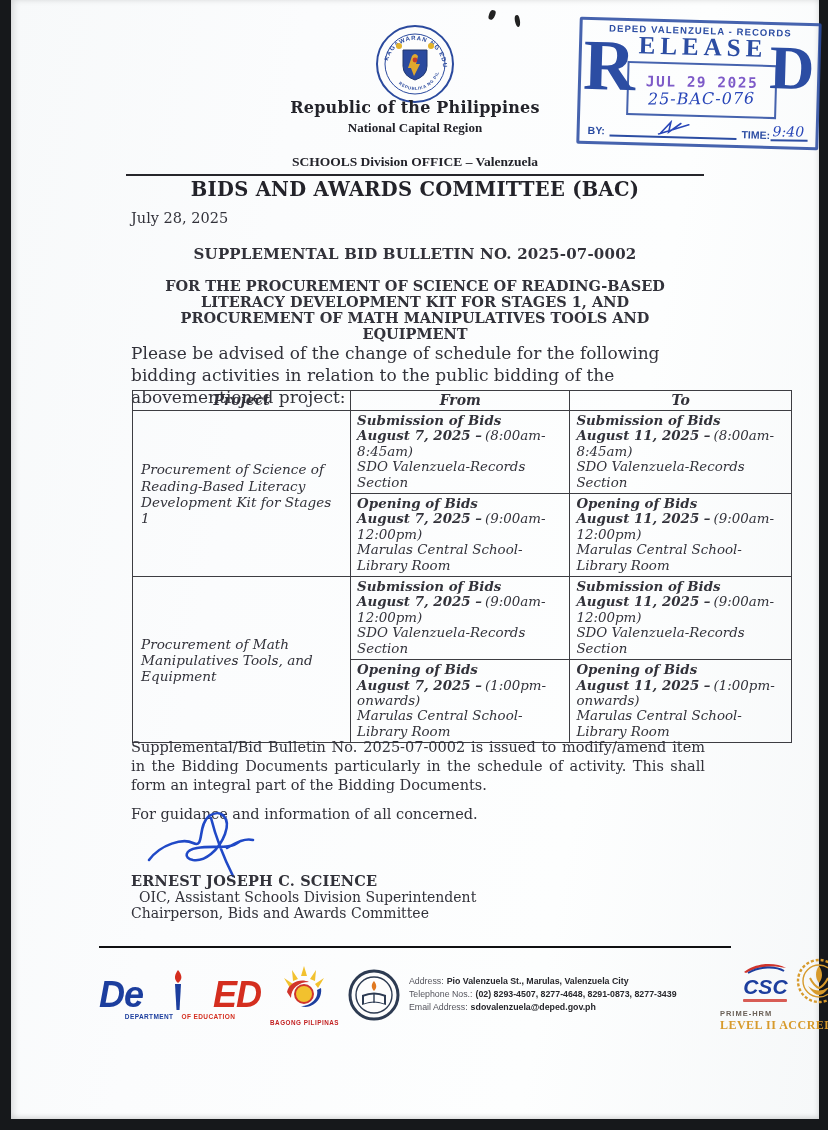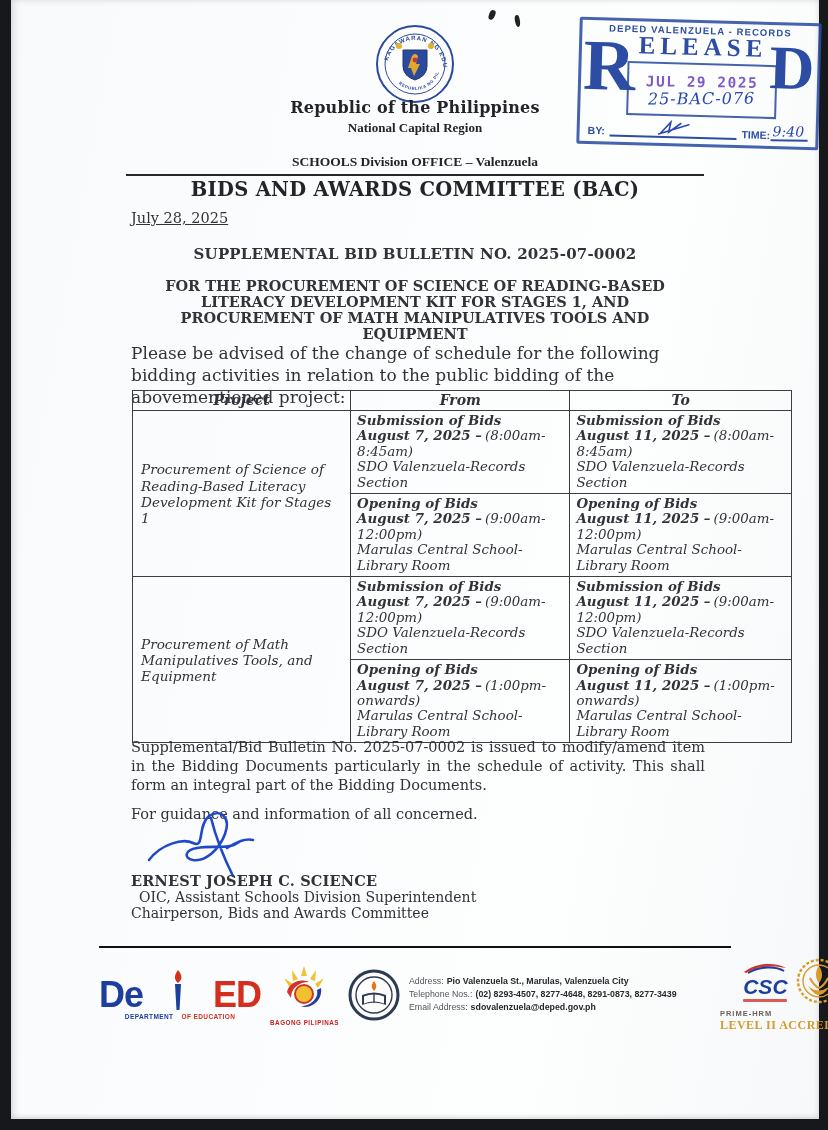--- a/index.html
+++ b/index.html
@@ -43,21 +43,21 @@
     font-size:14.5px; letter-spacing:1.5px; color:#7e5bc8; margin-top:9px; transform:rotate(-.8deg); }
   .hand { font-family:"DejaVu Serif", serif; font-style:italic; color:#2946b8; }
   .stamp-ref { text-align:center; font-size:16px; margin-top:-1px; transform:rotate(-2deg); letter-spacing:1px; }
   .stamp-bottom { position:absolute; bottom:5px; left:8px; right:8px; display:flex; align-items:flex-end; font-size:10.5px; font-weight:bold; }
   .by-line { flex:1; border-bottom:2px solid #2c4da3; margin:0 5px; position:relative; height:16px; }
   .by-scribble { position:absolute; left:50%; transform:translateX(-50%); bottom:0; }
   .time-val { border-bottom:2px solid #2c4da3; padding:0 4px 0 2px; font-size:14px; font-weight:normal; transform:rotate(-1deg); }
 
   
   .doc { position:absolute; color:#32323a; }
-  .date-line { left:120px; top:210px; font-size:14.5px;text-decoration:underline; }
+  .date-line { left:120px; top:210px; font-size:14.5px; }
   .bulletin-no { left:0; top:245px; width:100%; text-align:center; font-weight:bold; font-size:15px; letter-spacing:.2px; }
   .subject { left:124px; top:278px; width:560px; text-align:center; font-weight:bold; font-size:14.5px; line-height:1.1; }
   .intro { left:120px; top:343px; width:574px; font-size:17px; line-height:1.28; }
 
   
   .sched-table { position:absolute; left:121px; top:390px; width:660px; border-collapse:collapse; color:#32323a;font-style:italic; }
   .sched-table th, .sched-table td { border:1.6px solid #3d3d42; }
   .sched-table th { font-size:14px; font-weight:bold; padding:1px 4px 2px; }
   .sched-table col.c1 { width:188px; } .sched-table col.c2 { width:189px; } .sched-table col.c3 { width:191px; }
   td.project { vertical-align:middle; padding:4px 8px; font-size:13.6px; line-height:1.18; }
@@ -71,21 +71,21 @@
   .signature-svg { position:absolute; left:128px; top:808px; }
   .sig-name { left:120px; top:872px; font-weight:bold; font-size:14.5px; letter-spacing:.2px; }
   .sig-pos  { left:128px; top:889px; font-size:14px; }
   .sig-role { left:120px; top:905px; font-size:14px; }
 
   
   .footer-rule { position:absolute; left:88px; top:946px; width:632px; border-top:2.6px solid #101012; }
   .footer { position:absolute; left:88px; top:956px; width:648px; display:flex; align-items:center; gap:9px; font-family:"Liberation Sans", sans-serif; }
 
   .deped-logo { text-align:center; flex:0 0 auto; }
-  .deped-word { display:flex; align-items:flex-end; justify-content:flex-end; font-weight:bold; font-size:36px; line-height:.9; letter-spacing:-1px;gap:28px; }
+  .deped-word { display:flex; align-items:flex-end; justify-content:flex-end; font-weight:bold; font-style:italic; font-size:36px; line-height:.9; letter-spacing:-1px;gap:28px; }
   .deped-word .blue { color:#1c3e9e; } .deped-word .red { color:#d42e1f; }
   .deped-sub { font-size:6.5px; font-weight:bold; letter-spacing:.4px; margin-top:2px; display:flex; justify-content:center; gap:8px; }
   .deped-sub .blue { color:#1c3e9e; } .deped-sub .red { color:#d42e1f; }
 
   .bagong { text-align:center; flex:0 0 auto; }
   .bagong-label { font-size:6.3px; font-weight:bold; color:#c21f1f; letter-spacing:.5px; margin-top:1px; }
 
   .contact { flex:0 0 auto; width:302px; font-size:8.8px; color:#54545c; line-height:1.45; }
   .contact .val { color:#27272c; font-weight:bold; margin-left:3px; }
 

